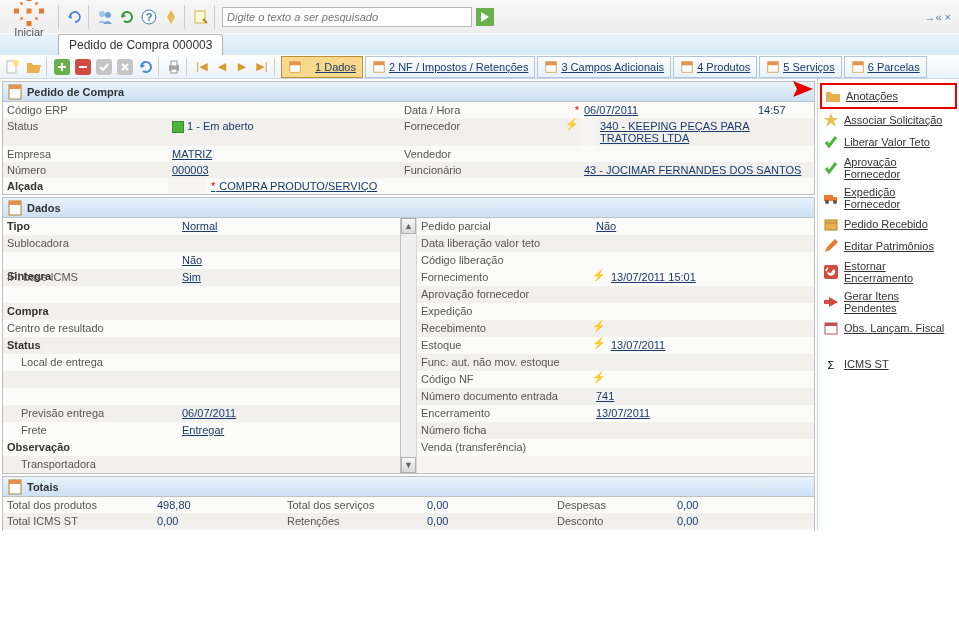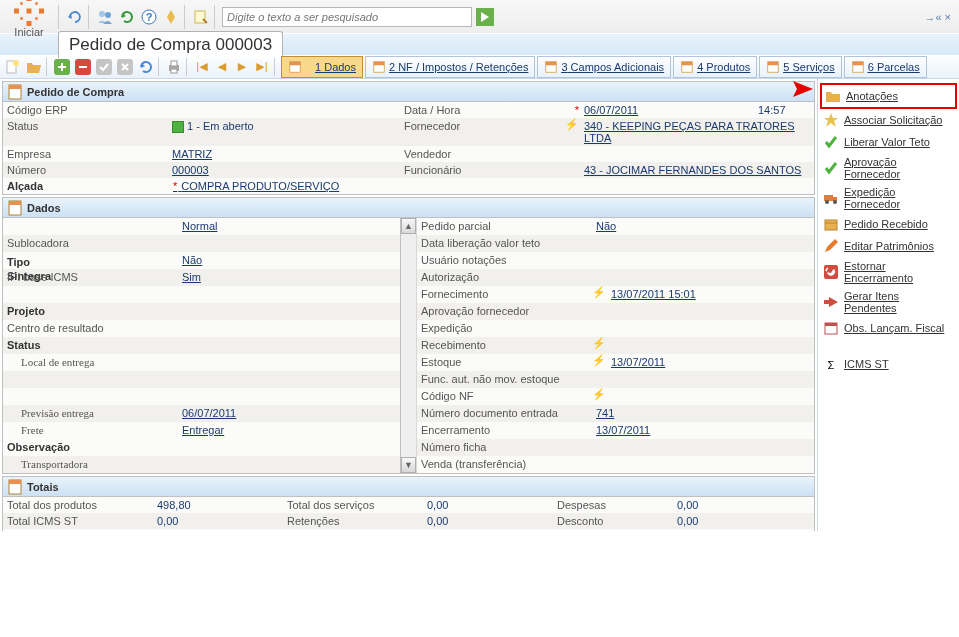--- a/index.html
+++ b/index.html
@@ -4,21 +4,21 @@
 <style>
   * { box-sizing: border-box; margin: 0; padding: 0; font-family: Tahoma, Verdana, sans-serif; font-size: 11px; }
   body { background: #fff; width: 959px; height: 637px; overflow: hidden; }
 
   .top-bar { height: 55px; background: linear-gradient(#f7f7f7,#e8e8e8); border-bottom: 1px solid #ccc; }
   .top-row1 { height: 33px; display:flex; align-items:center; gap:4px; padding:2px 4px; }
   .logo { width:50px; height:50px; display:flex; flex-direction:column; align-items:center; justify-content:center; font-size:10px; color:#555; }
   .logo-icon { width:30px; height:30px; }
   .searchbox { flex:0 0 250px; height:20px; border:1px solid #b8b8b8; font-style:italic; color:#888; padding:0 4px; }
   .top-row2 { height:22px; background:linear-gradient(#e9f3fb,#d6e9f8); border-top:1px solid #fff; display:flex; align-items:center; padding-left:58px; }
-  .tab-header { background:#fff; border:1px solid #b3b3b3; border-bottom:none; border-radius:3px 3px 0 0; padding:3px 10px; font-size:17px; color:#333; }
+  .tab-header { background:#fff; border:1px solid #b3b3b3; border-bottom:none; border-radius:3px 3px 0 0; padding:3px 10px; font-size:12px; color:#333; }
 
   .toolbar { height:24px; background:linear-gradient(#fefefe,#eaf2fa); border-bottom:1px solid #c8d8e8; display:flex; align-items:center; gap:3px; padding:0 4px; }
   .tbtn { width:18px; height:18px; display:inline-flex; align-items:center; justify-content:center; font-size:11px; color:#79797a; }
   .tbtn svg { width:16px; height:16px; }
   .nav-group { display:flex; gap:2px; align-items:center; }
   .maintab { height:22px; border:1px solid #b0c4de; background:linear-gradient(#fdfeff,#e8f2fc); display:inline-flex; align-items:center; gap:3px; padding:0 6px; color:#1a3a6e; cursor:pointer; text-decoration:underline; }
   .maintab.sel { background:#f8d98c; border-color:#c18f33;gap:13px; }
   .maintab .mini-ic { width:14px; height:14px; }
 
   .content { display:flex; height:452px; }
@@ -37,21 +37,21 @@
   .val.nolink { text-decoration:none; }
   .star { color:#d00; padding:2px 1px; text-align:right; }
   .odd { background:#f1f0ed; }
   .even { background:#fbfbf9; }
 
   .dados-wrap { display:flex; }
   .dados-col { flex:1; position:relative; }
   .dados-col .scroll { position:absolute; right:0; top:0; bottom:0; width:16px; background:#e8e8e8; border-left:1px solid #c0c0c0; display:flex; flex-direction:column; }
   .sb-btn { height:16px; background:linear-gradient(#f8f8f8,#d8d8d8); border:1px solid #b0b0b0; display:flex; align-items:center; justify-content:center; font-size:9px; color:#666; }
   .sb-track { flex:1; background:#efefef; }
-  .dados-col.left-col .lbl.indent { padding-left:18px;font-family:Liberation Serif, serif; }
+  .dados-col.left-col .lbl.indent { padding-left:18px; }
   .drow { display:flex; height:17px; }
   .drow .lbl { flex:0 0 175px; }
   .drow .val { flex:1; }
   .drow .ic { width:15px; }
   .bolt { color:#e8a400; }
 
   .totais { display:grid; grid-template-columns: 150px 130px 140px 130px 120px 1fr; }
   .totais .lbl { color:#555; }
   .totais .val { color:#1a3a6e; text-decoration:none; }
 
@@ -263,76 +263,76 @@
           <div class="val even nolink"></div>
           <div class="lbl even">Data / Hora</div>
           <div class="star even">*</div>
           <div class="val even">06/07/2011</div>
           <div class="val even nolink">14:57</div>
 
           <div class="lbl odd">Status</div>
           <div class="val odd nolink"><span class="green-sq"></span><span>1 - Em aberto</span></div>
           <div class="lbl odd">Fornecedor</div>
           <div class="odd bolt" style="text-align:center;">⚡</div>
-          <div class="val odd" style="grid-column:5/7;">340 - KEEPING PEÇAS PARA TRATORES LTDA</div>
+          <div class="val odd" style="grid-column:5/7;margin-left:16px;">340 - KEEPING PEÇAS PARA TRATORES LTDA</div>
 
           <div class="lbl even">Empresa</div>
           <div class="val even">MATRIZ</div>
           <div class="lbl even">Vendedor</div>
           <div class="even"></div>
           <div class="val even" style="grid-column:5/7;"></div>
 
           <div class="lbl odd">Número</div>
           <div class="val odd">000003</div>
           <div class="lbl odd">Funcionário</div>
           <div class="odd"></div>
           <div class="val odd" style="grid-column:5/7;">43 - JOCIMAR FERNANDES DOS SANTOS</div>
 
           <div class="lbl req even">Alçada</div>
-          <div class="val even" style="grid-column:2/7;"><span class="star" style="display:inline;">*</span> <span>COMPRA PRODUTO/SERVIÇO</span></div>
+          <div class="val even" style="grid-column:2/7;margin-left:38px;"><span class="star" style="display:inline;">*</span> <span>COMPRA PRODUTO/SERVIÇO</span></div>
         </div>
       </div>
     </div>
 
     <div class="panel">
       <div class="panel-hd">
         <svg class="hd-icon" viewBox="0 0 16 16">
             <rect x="2" y="1" width="12" height="14" fill="#fff" stroke="#b08030"></rect>
             <rect x="2" y="1" width="12" height="4" fill="#e89050"></rect>
           </svg>
         <span>Dados</span>
       </div>
       <div class="panel-body dados-wrap" style="padding:0;">
         <div class="dados-col left-col" id="dados-left" style="padding-right:16px;">
           <div class="scroll">
             <div class="sb-btn">▲</div>
             <div class="sb-track"></div>
             <div class="sb-btn">▼</div>
           </div>
         <div class="drow even">
-              <div class="lbl" style="font-weight: bold; color: rgb(51, 51, 51); margin-top: 36px;">Tipo</div>
+              <div class="lbl" style="font-weight: bold; color: rgb(51, 51, 51);">Tipo</div>
               <div class="val">Normal</div>
             </div>
             <div class="drow odd">
               <div class="lbl">Sublocadora</div>
               <div class="val nolink"></div>
             </div>
             <div class="drow even">
               <div class="lbl" style="font-weight: bold; color: rgb(51, 51, 51); margin-top: 16px;">Sintegra</div>
               <div class="val">Não</div>
             </div>
             <div class="drow odd">
               <div class="lbl">IPI base ICMS</div>
               <div class="val">Sim</div>
             </div>
             <div class="drow even">
               <div class="val nolink"></div>
             </div>
             <div class="drow odd">
-              <div class="lbl" style="font-weight: bold; color: rgb(51, 51, 51);">Projeto</div>
+              <div class="lbl" style="font-weight: bold; color: rgb(51, 51, 51);">Compra</div>
               <div class="val nolink"></div>
             </div>
             <div class="drow even">
               <div class="lbl">Centro de resultado</div>
               <div class="val nolink"></div>
             </div>
             <div class="drow odd">
               <div class="lbl" style="font-weight: bold; color: rgb(51, 51, 51);">Status</div>
               <div class="val nolink"></div>
             </div>
@@ -368,25 +368,21 @@
         <div class="dados-col" id="dados-right" style="border-left:1px solid #d8d8d8;">
             <div class="drow even">
               <div class="lbl">Pedido parcial</div>
               <div class="val">Não</div>
             </div>
             <div class="drow odd">
               <div class="lbl">Data liberação valor teto</div>
               <div class="val nolink"></div>
             </div>
             <div class="drow even">
-              <div class="lbl">Usuário notações</div>
-              <div class="val nolink"></div>
-            </div>
-            <div class="drow odd">
-              <div class="lbl">Autorização</div>
+              <div class="lbl">Código liberação</div>
               <div class="val nolink"></div>
             </div>
             <div class="drow even">
               <div class="lbl">Fornecimento</div>
               <div class="ic bolt">⚡</div>
               <div class="val">13/07/2011 15:01</div>
             </div>
             <div class="drow odd">
               <div class="lbl">Aprovação fornecedor</div>
               <div class="val nolink"></div>

